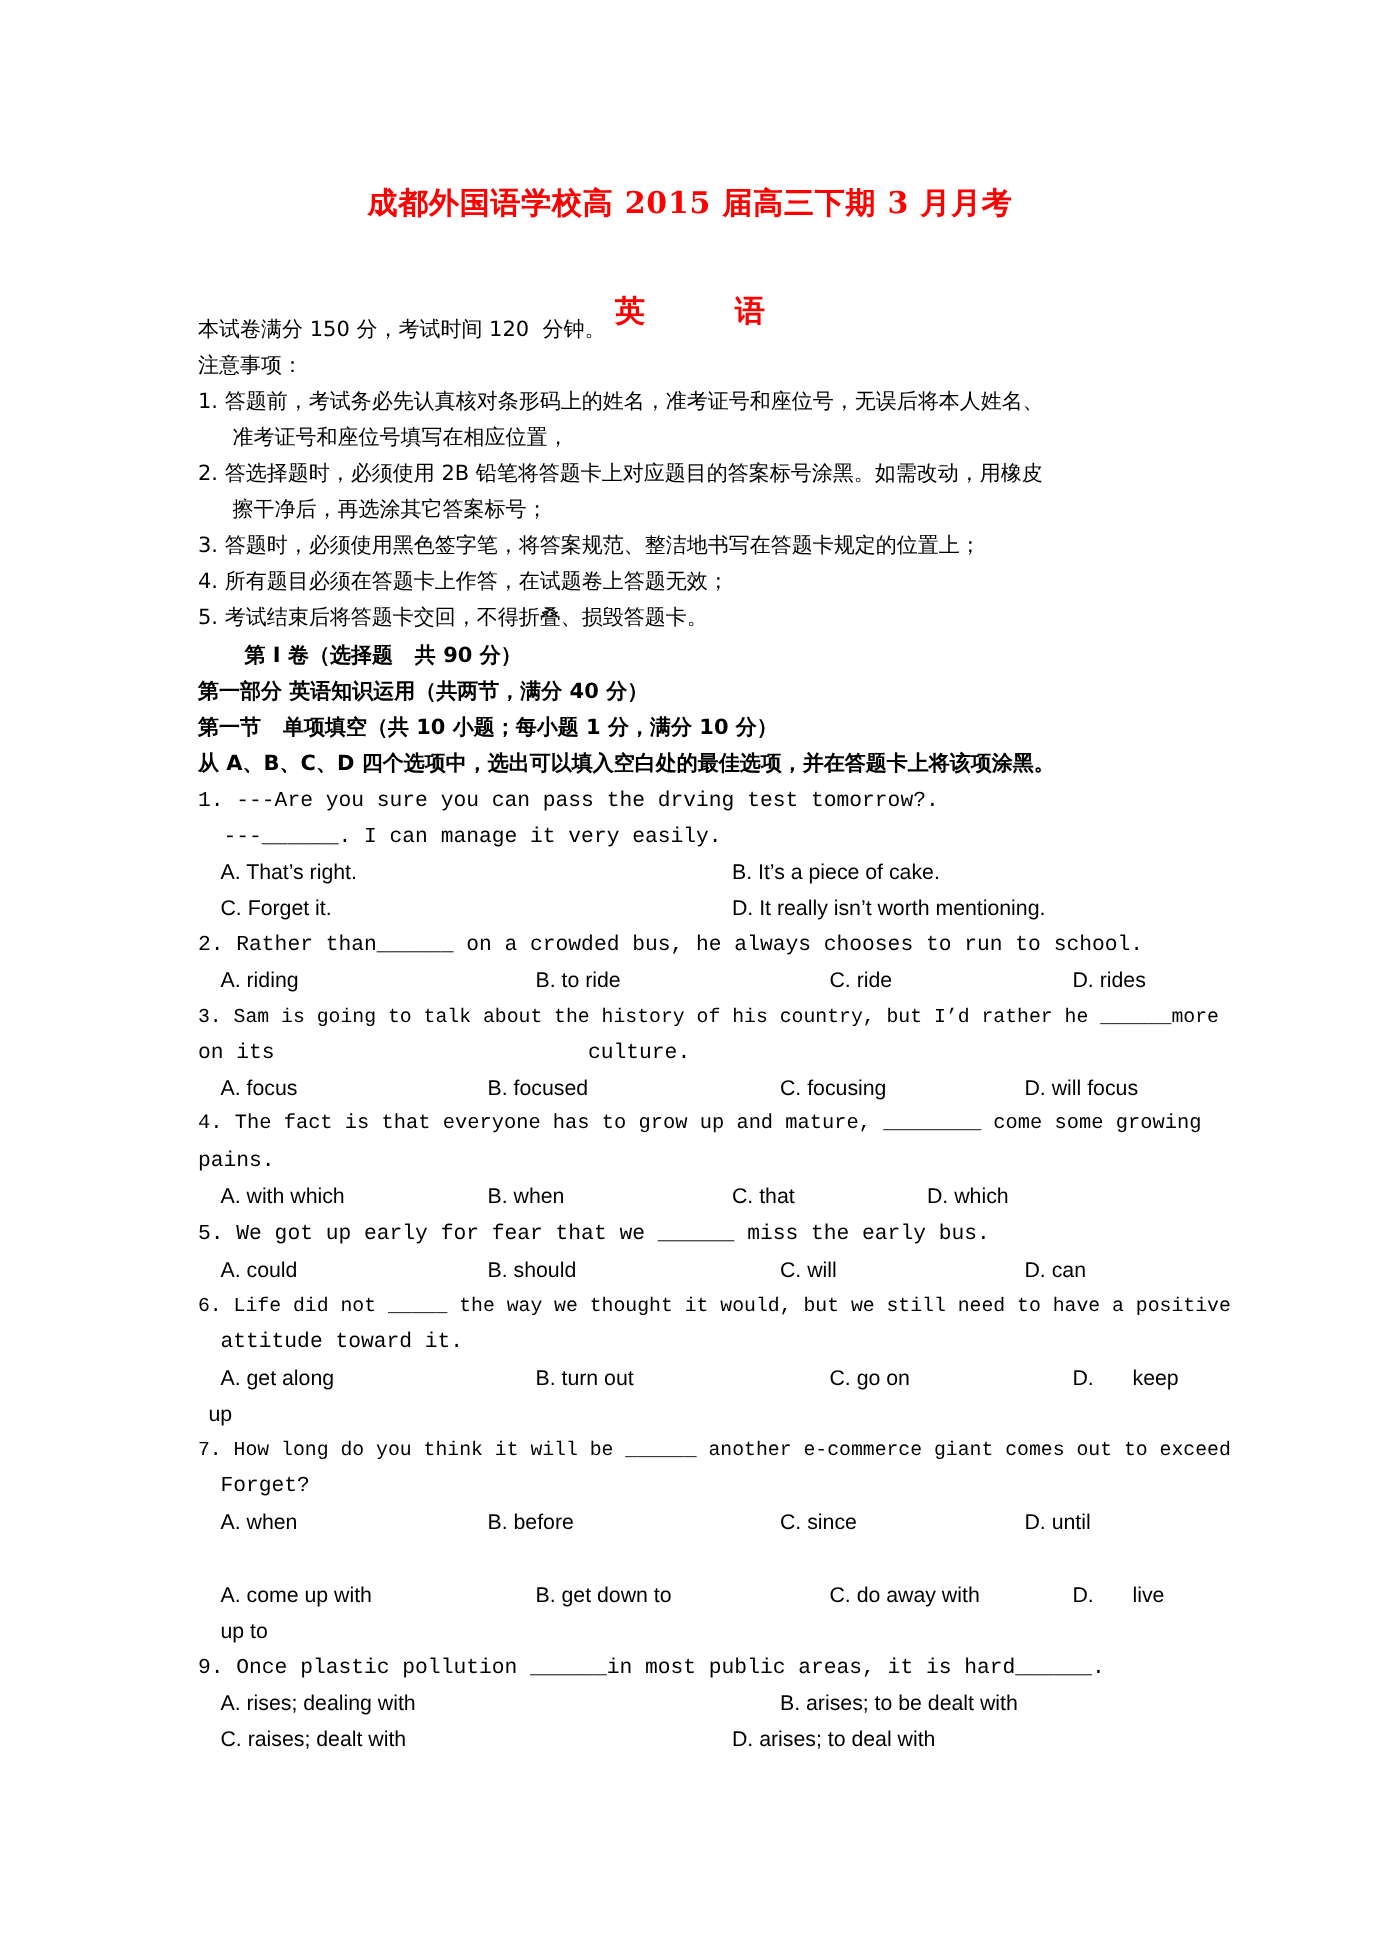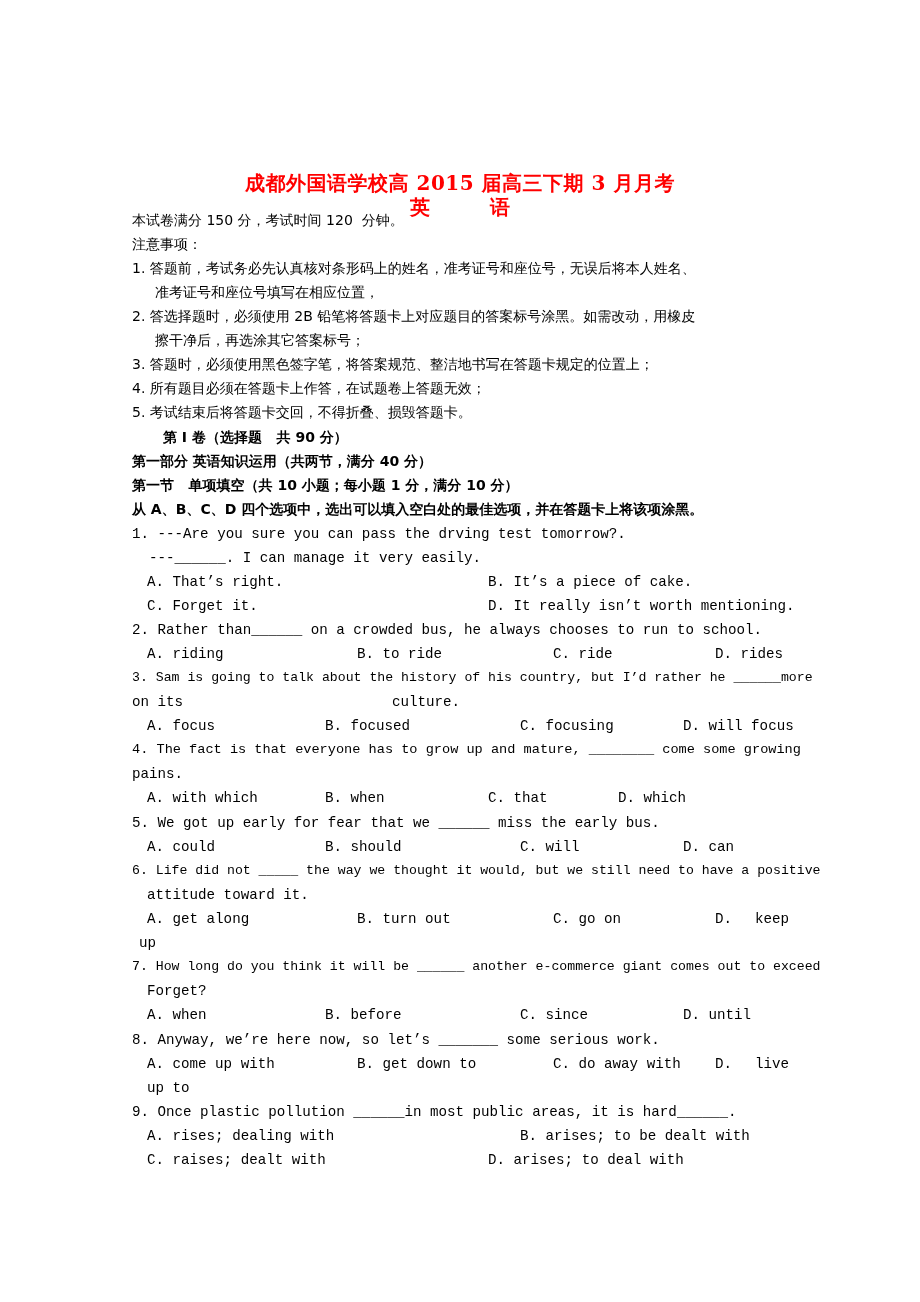--- a/index.html
+++ b/index.html
@@ -1,29 +1,29 @@
 <!DOCTYPE html>
 <html><head>
 <meta charset="utf-8">
 <style>
   html, body { margin: 0; padding: 0; background: #ffffff; }
   body { width: 920px; height: 1302px; position: relative; overflow: hidden;
          font-family: "DejaVu Serif", "Liberation Serif", serif; color: #000; }
   .page { position: absolute; left: 0; top: 0; width: 920px; height: 1302px; }
   .title { position: absolute; left: 0; width: 920px; text-align: center; color: #ff0000;
            font-weight: bold; font-family: "DejaVu Serif", serif; }
-  .t1 { top: 122px; font-size: 20px; letter-spacing: 0.5px; margin-top: 48px; }
+  .t1 { top: 122px; font-size: 20px; letter-spacing: 0.5px; }
   .t2 { top: 172px; font-size: 20px; margin-top: 22px; }
   .t2 span { display: inline-block; }
   .t2 .gap { width: 60px; }
   .line { position: absolute; left: 132px; font-size: 14px; line-height: 20px; white-space: pre; }
   .cn { font-family: "DejaVu Sans", sans-serif; font-size: 14px; }
   .bold { font-weight: bold; }
   .mono { font-family: "Liberation Mono", "DejaVu Sans Mono", monospace; font-size: 14.2px; text-align: center; }
-  .opt { position: absolute; font-family: Liberation Mono, monospace; font-size: 14.2px; line-height: 20px; white-space: pre; text-align: center; }
+  .opt { position: absolute; font-family: Liberation Sans, sans-serif; font-size: 14.2px; line-height: 20px; white-space: pre; text-align: center; }
 </style>
 </head>
 <body>
 
 <div class="page">
 
   <div class="title t1">成都外国语学校高 2015 届高三下期 3 月月考</div>
   <div class="title t2">
     <span>英</span><span class="gap"></span><span>语</span>
   </div>
@@ -87,21 +87,20 @@
   <div class="opt" style="top:909px;left:755px">keep</div>
   <div class="opt" style="top:933px;left:139px">up</div>
 
   <div class="line mono" style="top:957px;font-size:13.2px">7. How long do you think it will be ______ another e-commerce giant comes out to exceed</div>
   <div class="line mono" style="top:981px;left:147px">Forget?</div>
   <div class="opt" style="top:1005px;left:147px">A. when</div>
   <div class="opt" style="top:1005px;left:325px">B. before</div>
   <div class="opt" style="top:1005px;left:520px">C. since</div>
   <div class="opt" style="top:1005px;left:683px">D. until</div>
 
-  <div class="line mono" style="top:1030px">8. Anyway, we’re here now, so let’s _______ some serious work.</div>
   <div class="opt" style="top:1054px;left:147px">A. come up with</div>
   <div class="opt" style="top:1054px;left:357px">B. get down to</div>
   <div class="opt" style="top:1054px;left:553px">C. do away with</div>
   <div class="opt" style="top:1054px;left:715px">D.</div>
   <div class="opt" style="top:1054px;left:755px">live</div>
   <div class="opt" style="top:1078px;left:147px">up to</div>
 
   <div class="line mono" style="top:1102px">9. Once plastic pollution ______in most public areas, it is hard______.</div>
   <div class="opt" style="top:1126px;left:147px">A. rises; dealing with</div>
   <div class="opt" style="top:1126px;left:520px">B. arises; to be dealt with</div>

